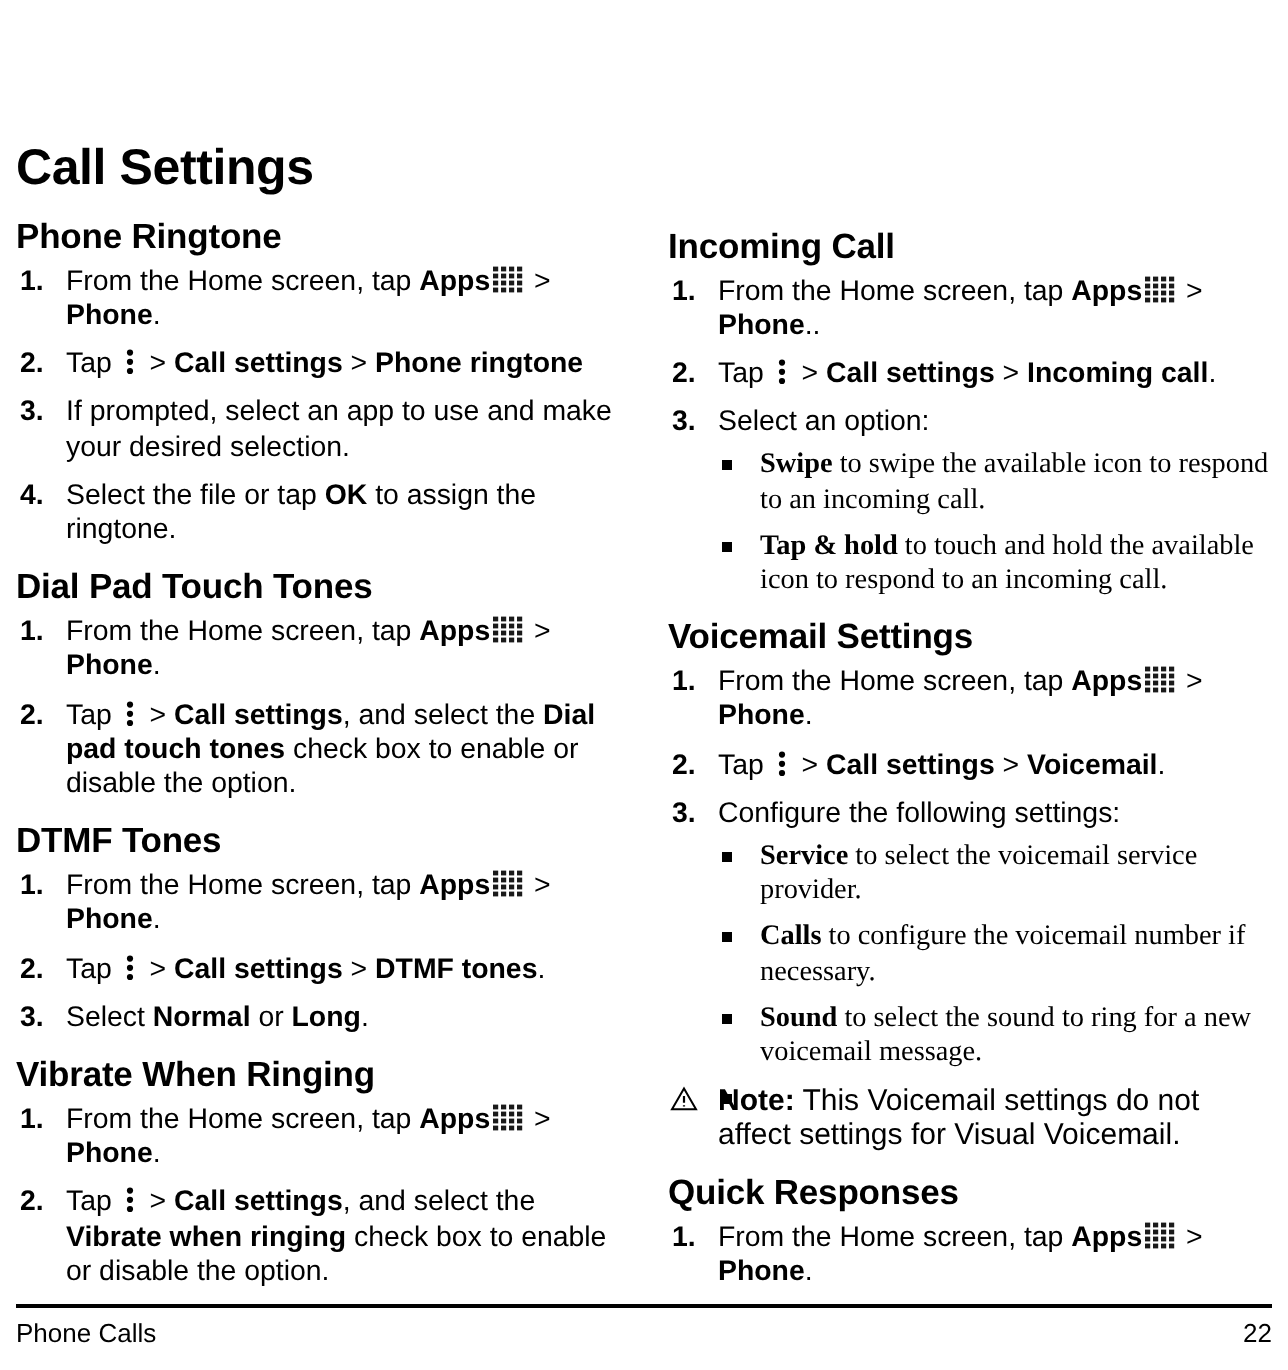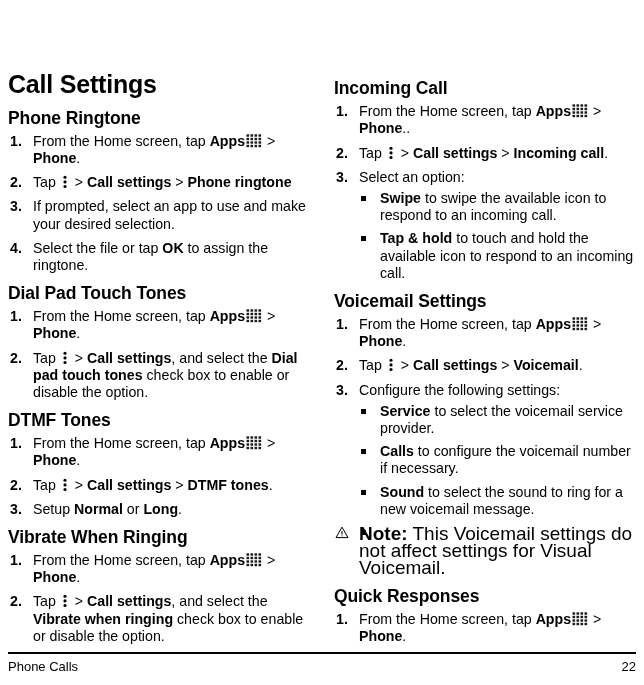--- a/index.html
+++ b/index.html
@@ -73,20 +73,21 @@
     left: 2px;
     top: 0;
     font-weight: bold;
     font-size: 14.2px;
   }
 
   ul.subs {
     list-style: none;
     margin: 4px 0 0 0;
     padding: 0;
+    font-family: Liberation Serif, serif;
   }
   ul.subs > li {
     position: relative;
     padding-left: 21px;
     margin: 0 0 6px 0;
     font-size: 14.2px;
     line-height: 17.2px;
   }
   ul.subs > li > .sq {
     position: absolute;
@@ -95,21 +96,21 @@
     width: 5px;
     height: 5px;
     background: #000;
     display: block;
   }
 
   .note {
     position: relative;
     padding-left: 25px;
     margin: 5px 0 6px 0;
-    font-size: 19px;
+    font-size: 15px;
     line-height: 17.2px;
   }
   .note .warn-icon {
     position: absolute;
     left: 1px;
     top: 1px;
     width: 14px;
     height: 13px;
   }
 
@@ -236,21 +237,21 @@
                   <rect x="0.5" y="10.8" width="2.6" height="2.4" fill="#1a1a1a"></rect>
                   <rect x="4.5" y="10.8" width="2.6" height="2.4" fill="#1a1a1a"></rect>
                   <rect x="8.5" y="10.8" width="2.6" height="2.4" fill="#1a1a1a"></rect>
                   <rect x="12.5" y="10.8" width="2.6" height="2.4" fill="#1a1a1a"></rect>
                 </svg><span> &gt; </span><span style="font-weight: bold;">Phone</span><span>.</span></span></li>
             <li><span class="num">2.</span><span><span>Tap </span><svg viewBox="0 0 8 14" class="ico-menu">
                   <circle cx="4" cy="2.3" r="1.55" fill="#000"></circle>
                   <circle cx="4" cy="6.9" r="1.55" fill="#000"></circle>
                   <circle cx="4" cy="11.5" r="1.55" fill="#000"></circle>
                 </svg><span> &gt; </span><span style="font-weight: bold;">Call settings</span><span> &gt; </span><span style="font-weight: bold;">DTMF tones</span><span>.</span></span></li>
-            <li><span class="num">3.</span><span><span>Setup </span><span style="font-weight: bold;">Normal</span><span> or </span><span style="font-weight: bold;">Long</span><span>.</span></span></li>
+            <li><span class="num">3.</span><span><span>Select </span><span style="font-weight: bold;">Normal</span><span> or </span><span style="font-weight: bold;">Long</span><span>.</span></span></li>
           </ol>
           <h2 class="sec-title">Vibrate When Ringing</h2>
           <ol class="steps">
             <li><span class="num">1.</span><span><span>From the Home screen, tap </span><span style="font-weight: bold;">Apps</span><svg viewBox="0 0 16 14" class="ico-apps">
                   <rect x="0.5" y="0.3" width="2.6" height="2.4" fill="#1a1a1a"></rect>
                   <rect x="4.5" y="0.3" width="2.6" height="2.4" fill="#1a1a1a"></rect>
                   <rect x="8.5" y="0.3" width="2.6" height="2.4" fill="#1a1a1a"></rect>
                   <rect x="12.5" y="0.3" width="2.6" height="2.4" fill="#1a1a1a"></rect>
                   <rect x="0.5" y="3.8" width="2.6" height="2.4" fill="#1a1a1a"></rect>
                   <rect x="4.5" y="3.8" width="2.6" height="2.4" fill="#1a1a1a"></rect>

